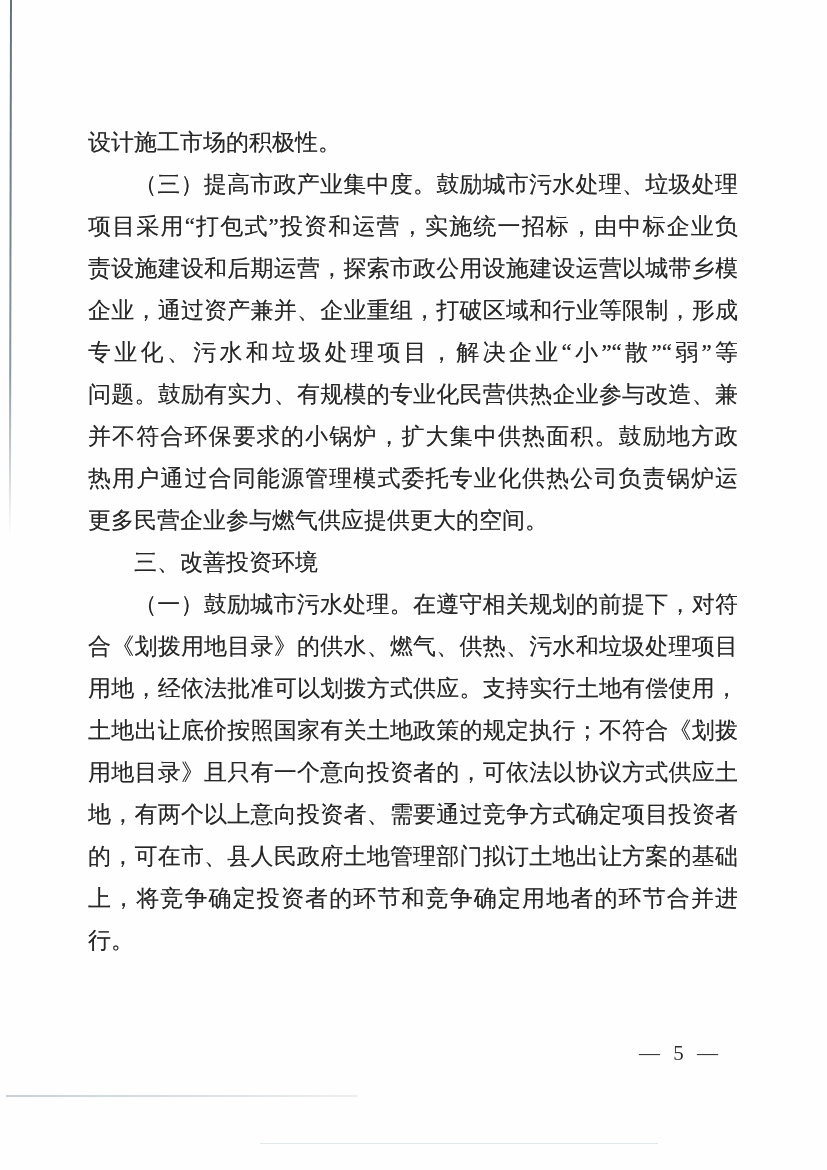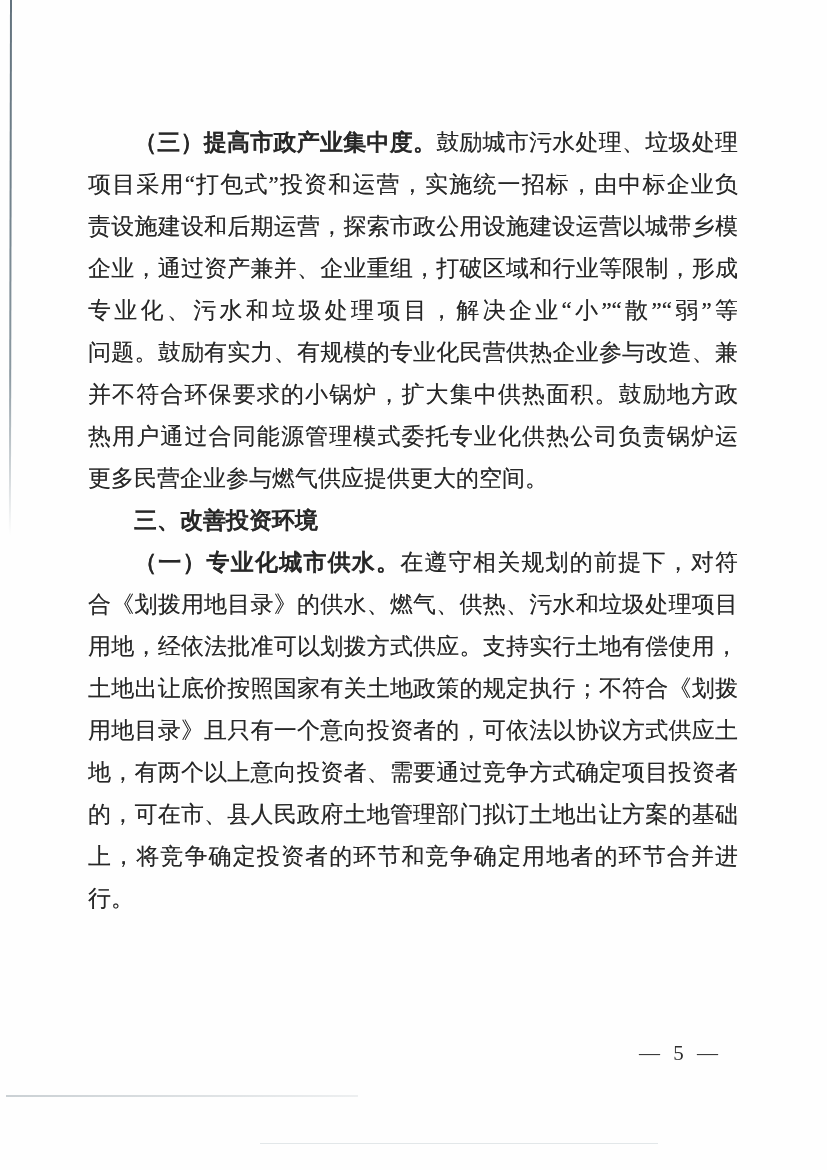--- a/index.html
+++ b/index.html
@@ -42,39 +42,40 @@
   }
   .doc-line {
     height: 42px; line-height: 42px;
     font-size: 23px;
     text-align: justify;
     text-align-last: justify;
     overflow: hidden;
   }
   .doc-line.end { text-align-last: left; }
   .doc-line.indent { text-indent: 46px; }
-  .b { font-weight: bold; }
+  .b { font-weight: normal; }
   .page-number {
     position: absolute; top: 1040px; left: 639px; width: 80px;
     font-size: 21px; line-height: 26px;
     letter-spacing: 4px;
     text-align: center;
     color: #2e2e2e;
     white-space: nowrap;
   }
 </style>
 </head>
 <body>
 
 <div class="page">
 
   <div class="scan-vline"></div>
 
   <div class="text-block">
 
+    <div class="doc-line end"><span>设计施工市场的积极性。</span></div>
 
     <div class="doc-line indent"><span class="b">（三）提高市政产业集中度。</span><span>鼓励城市污水处理、垃圾处理</span></div>
 
     <div class="doc-line"><span>项目采用“打包式”投资和运营，实施统一招标，由中标企业负</span></div>
 
     <div class="doc-line"><span>责设施建设和后期运营，探索市政公用设施建设运营以城带乡模</span></div>
 
 
     <div class="doc-line"><span>企业，通过资产兼并、企业重组，打破区域和行业等限制，形成</span></div>
 
@@ -84,21 +85,21 @@
 
     <div class="doc-line"><span>并不符合环保要求的小锅炉，扩大集中供热面积。鼓励地方政府、</span></div>
 
     <div class="doc-line"><span>热用户通过合同能源管理模式委托专业化供热公司负责锅炉运</span></div>
 
 
     <div class="doc-line end"><span>更多民营企业参与燃气供应提供更大的空间。</span></div>
 
     <div class="doc-line indent end"><span class="b">三、改善投资环境</span></div>
 
-    <div class="doc-line indent"><span class="b">（一）专业化城市供水。</span><span>在遵守相关规划的前提下，对符</span></div>
+    <div class="doc-line indent"><span class="b">（一）鼓励城市污水处理。</span><span>在遵守相关规划的前提下，对符</span></div>
 
     <div class="doc-line"><span>合《划拨用地目录》的供水、燃气、供热、污水和垃圾处理项目</span></div>
 
     <div class="doc-line"><span>用地，经依法批准可以划拨方式供应。支持实行土地有偿使用，</span></div>
 
     <div class="doc-line"><span>土地出让底价按照国家有关土地政策的规定执行；不符合《划拨</span></div>
 
     <div class="doc-line"><span>用地目录》且只有一个意向投资者的，可依法以协议方式供应土</span></div>
 
     <div class="doc-line"><span>地，有两个以上意向投资者、需要通过竞争方式确定项目投资者</span></div>

